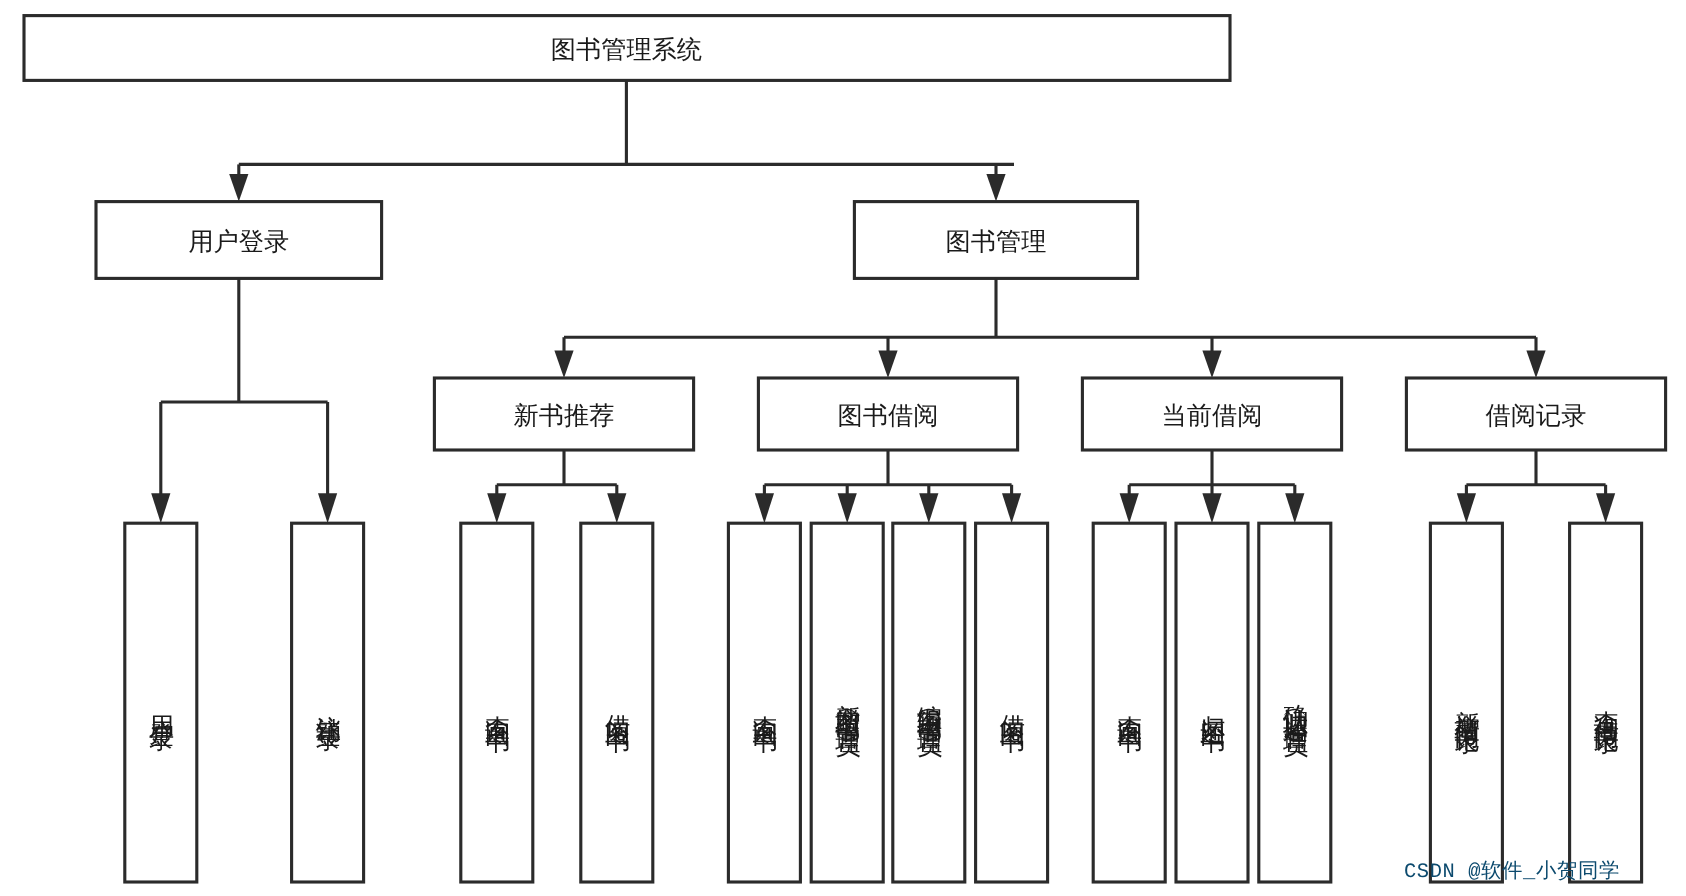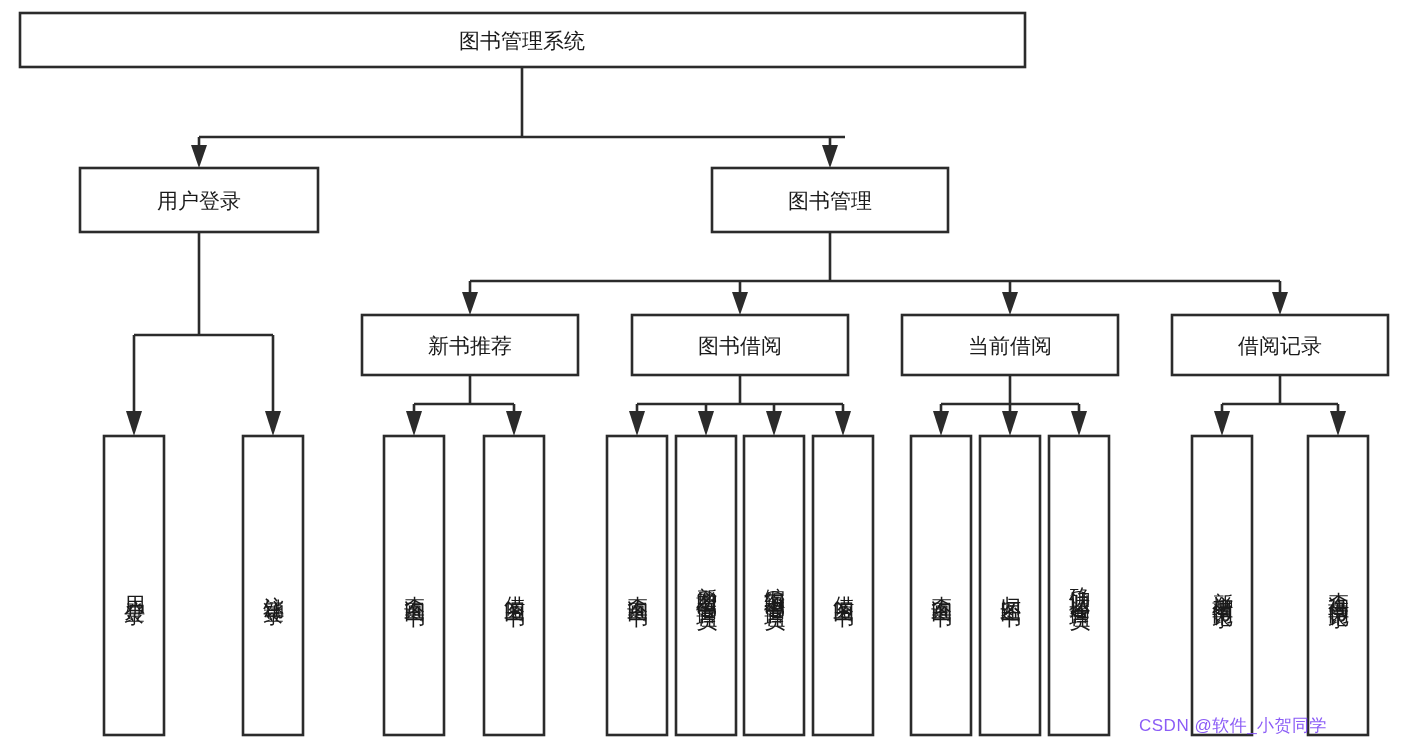--- a/index.html
+++ b/index.html
@@ -44,25 +44,25 @@
   }
   .node-label-h {
     font-family: "DejaVu Sans", "Liberation Sans", sans-serif;
     font-size: 21px;
     fill: #1a1a1a;
     text-anchor: middle;
     dominant-baseline: central;
   }
   .watermark-text {
     position: absolute;
-    font-family: Liberation Sans, sans-serif;
+    font-family: Liberation Mono, monospace;
     font-size: 17px;
-    color: #8b5cf6;
+    color: #0c4a6e;
     white-space: nowrap;
-    left: 1139px;
+    left: 1170px;
     top: 714px;
     letter-spacing: 0.5px;
   }
   .vlabel-wrap {
     position: absolute;
     display: flex;
     align-items: center;
     justify-content: center;
     pointer-events: none;
   }

